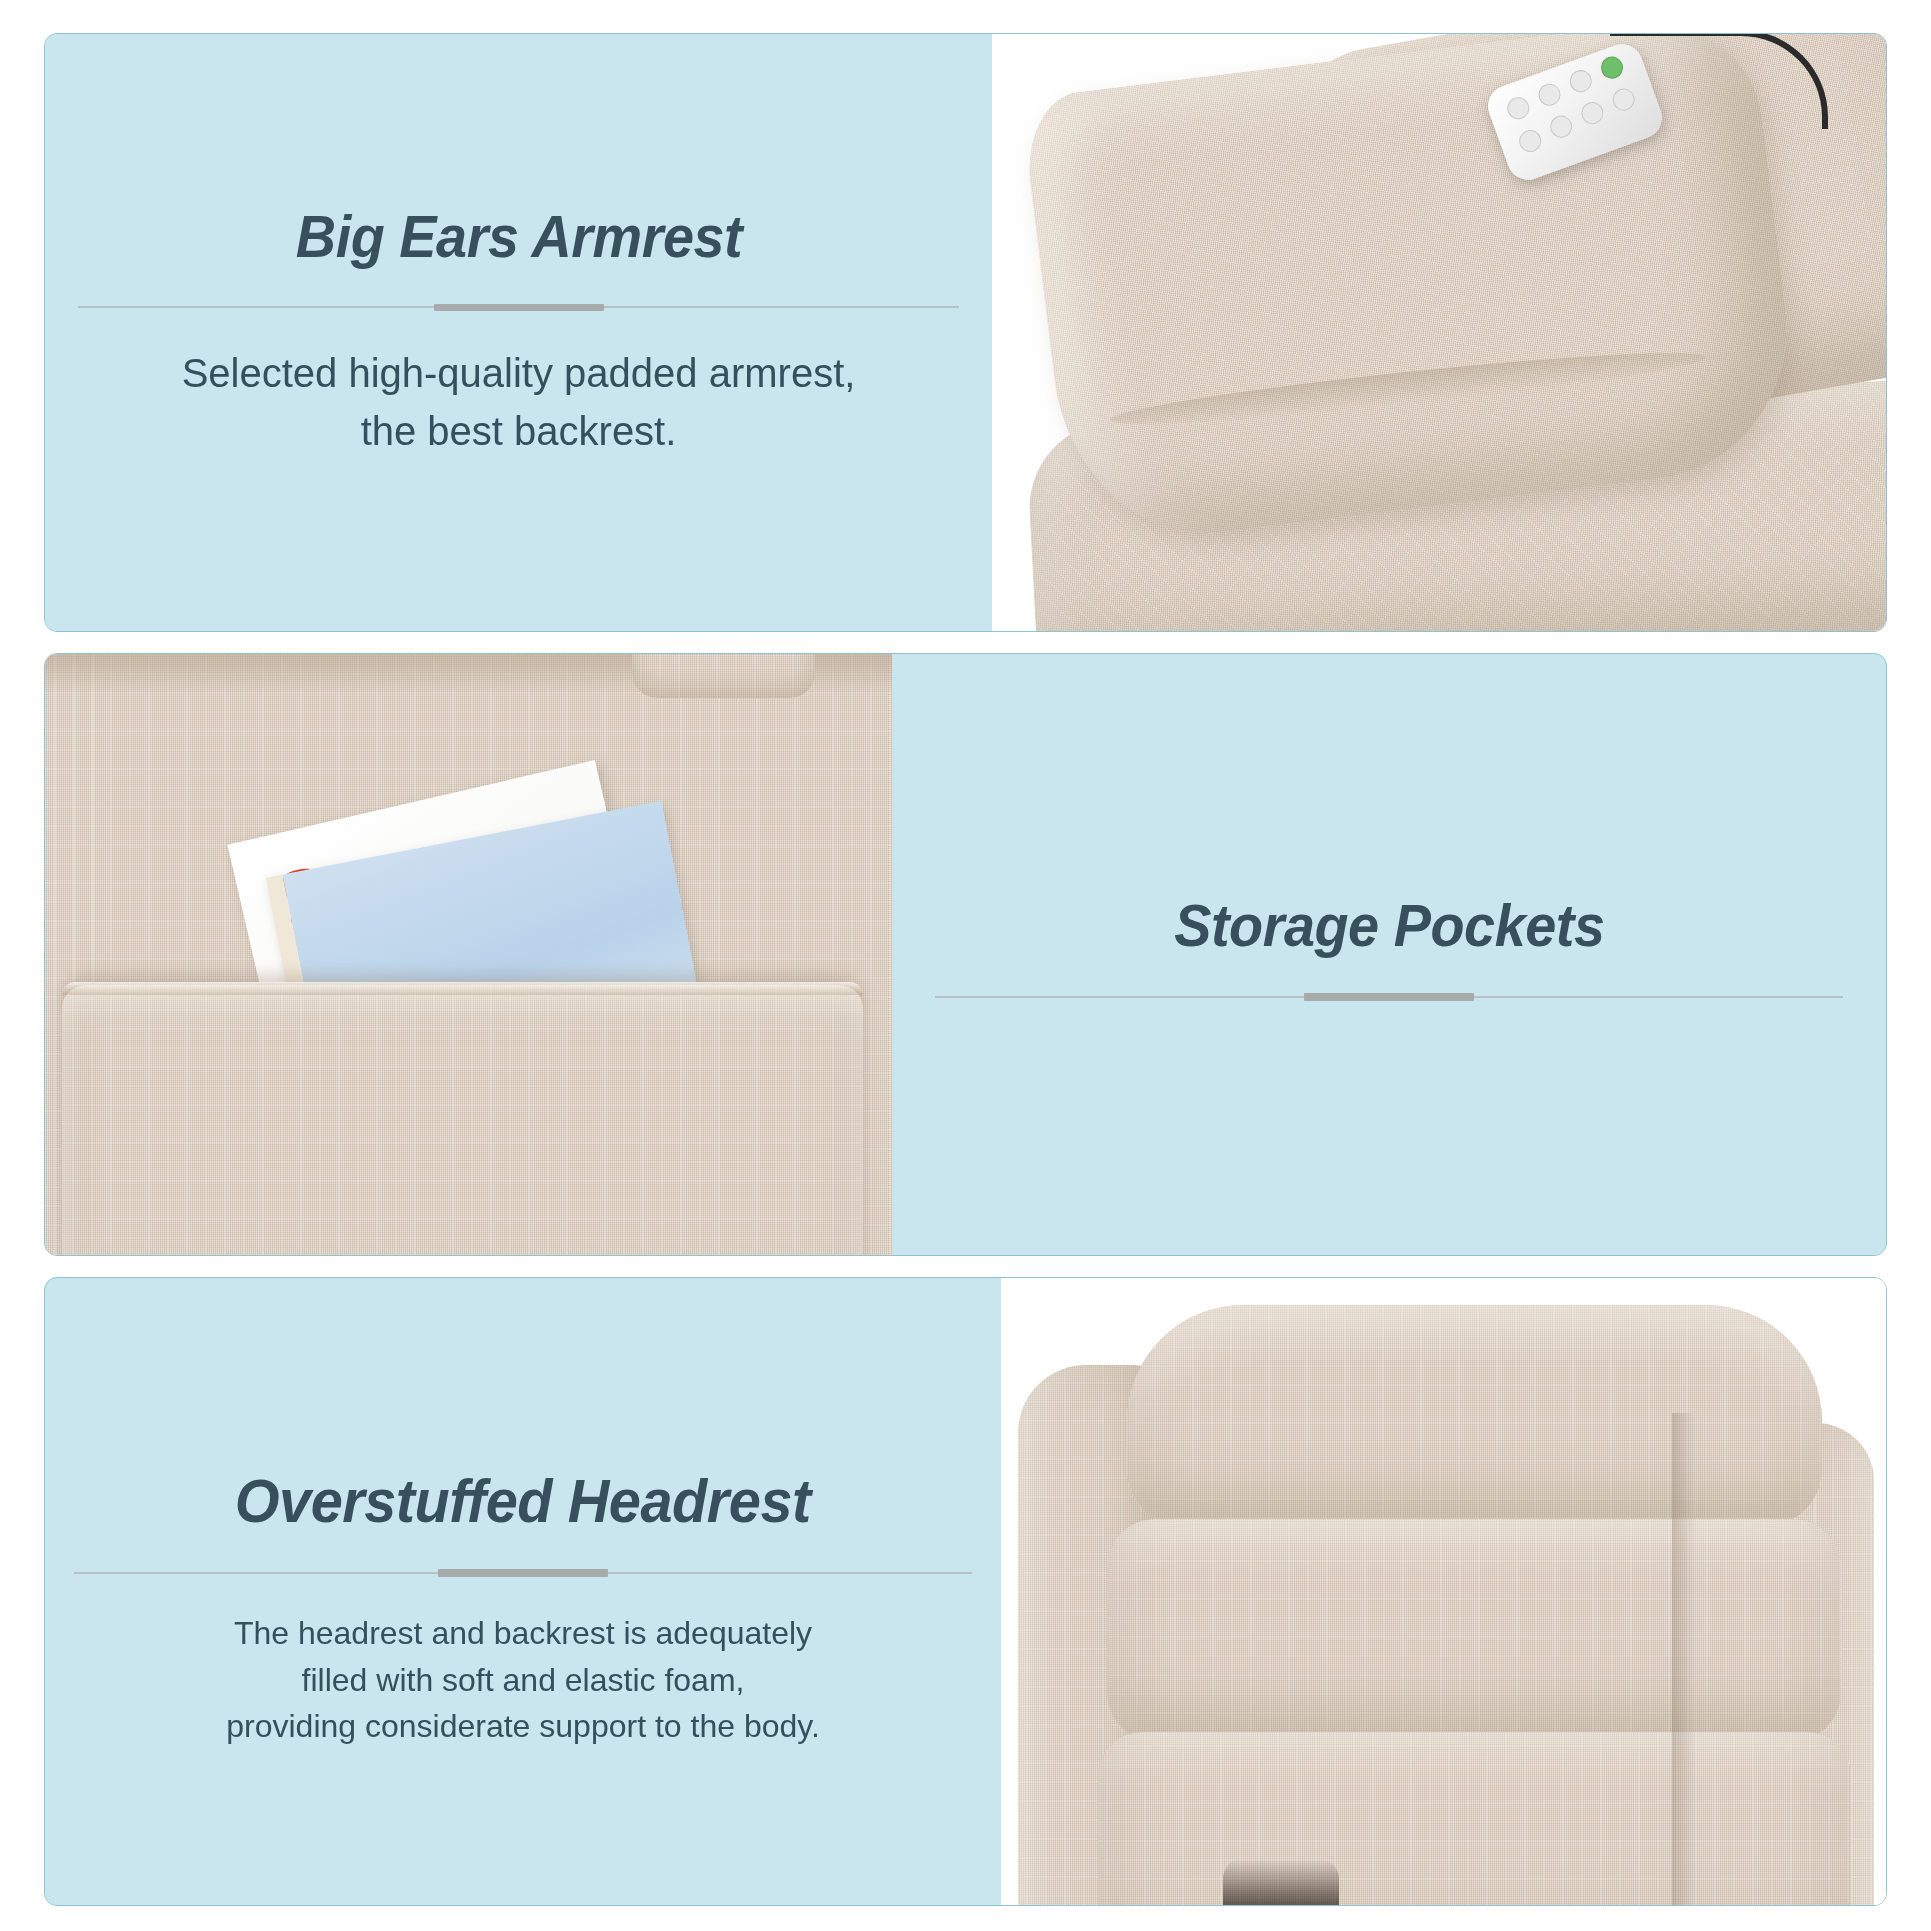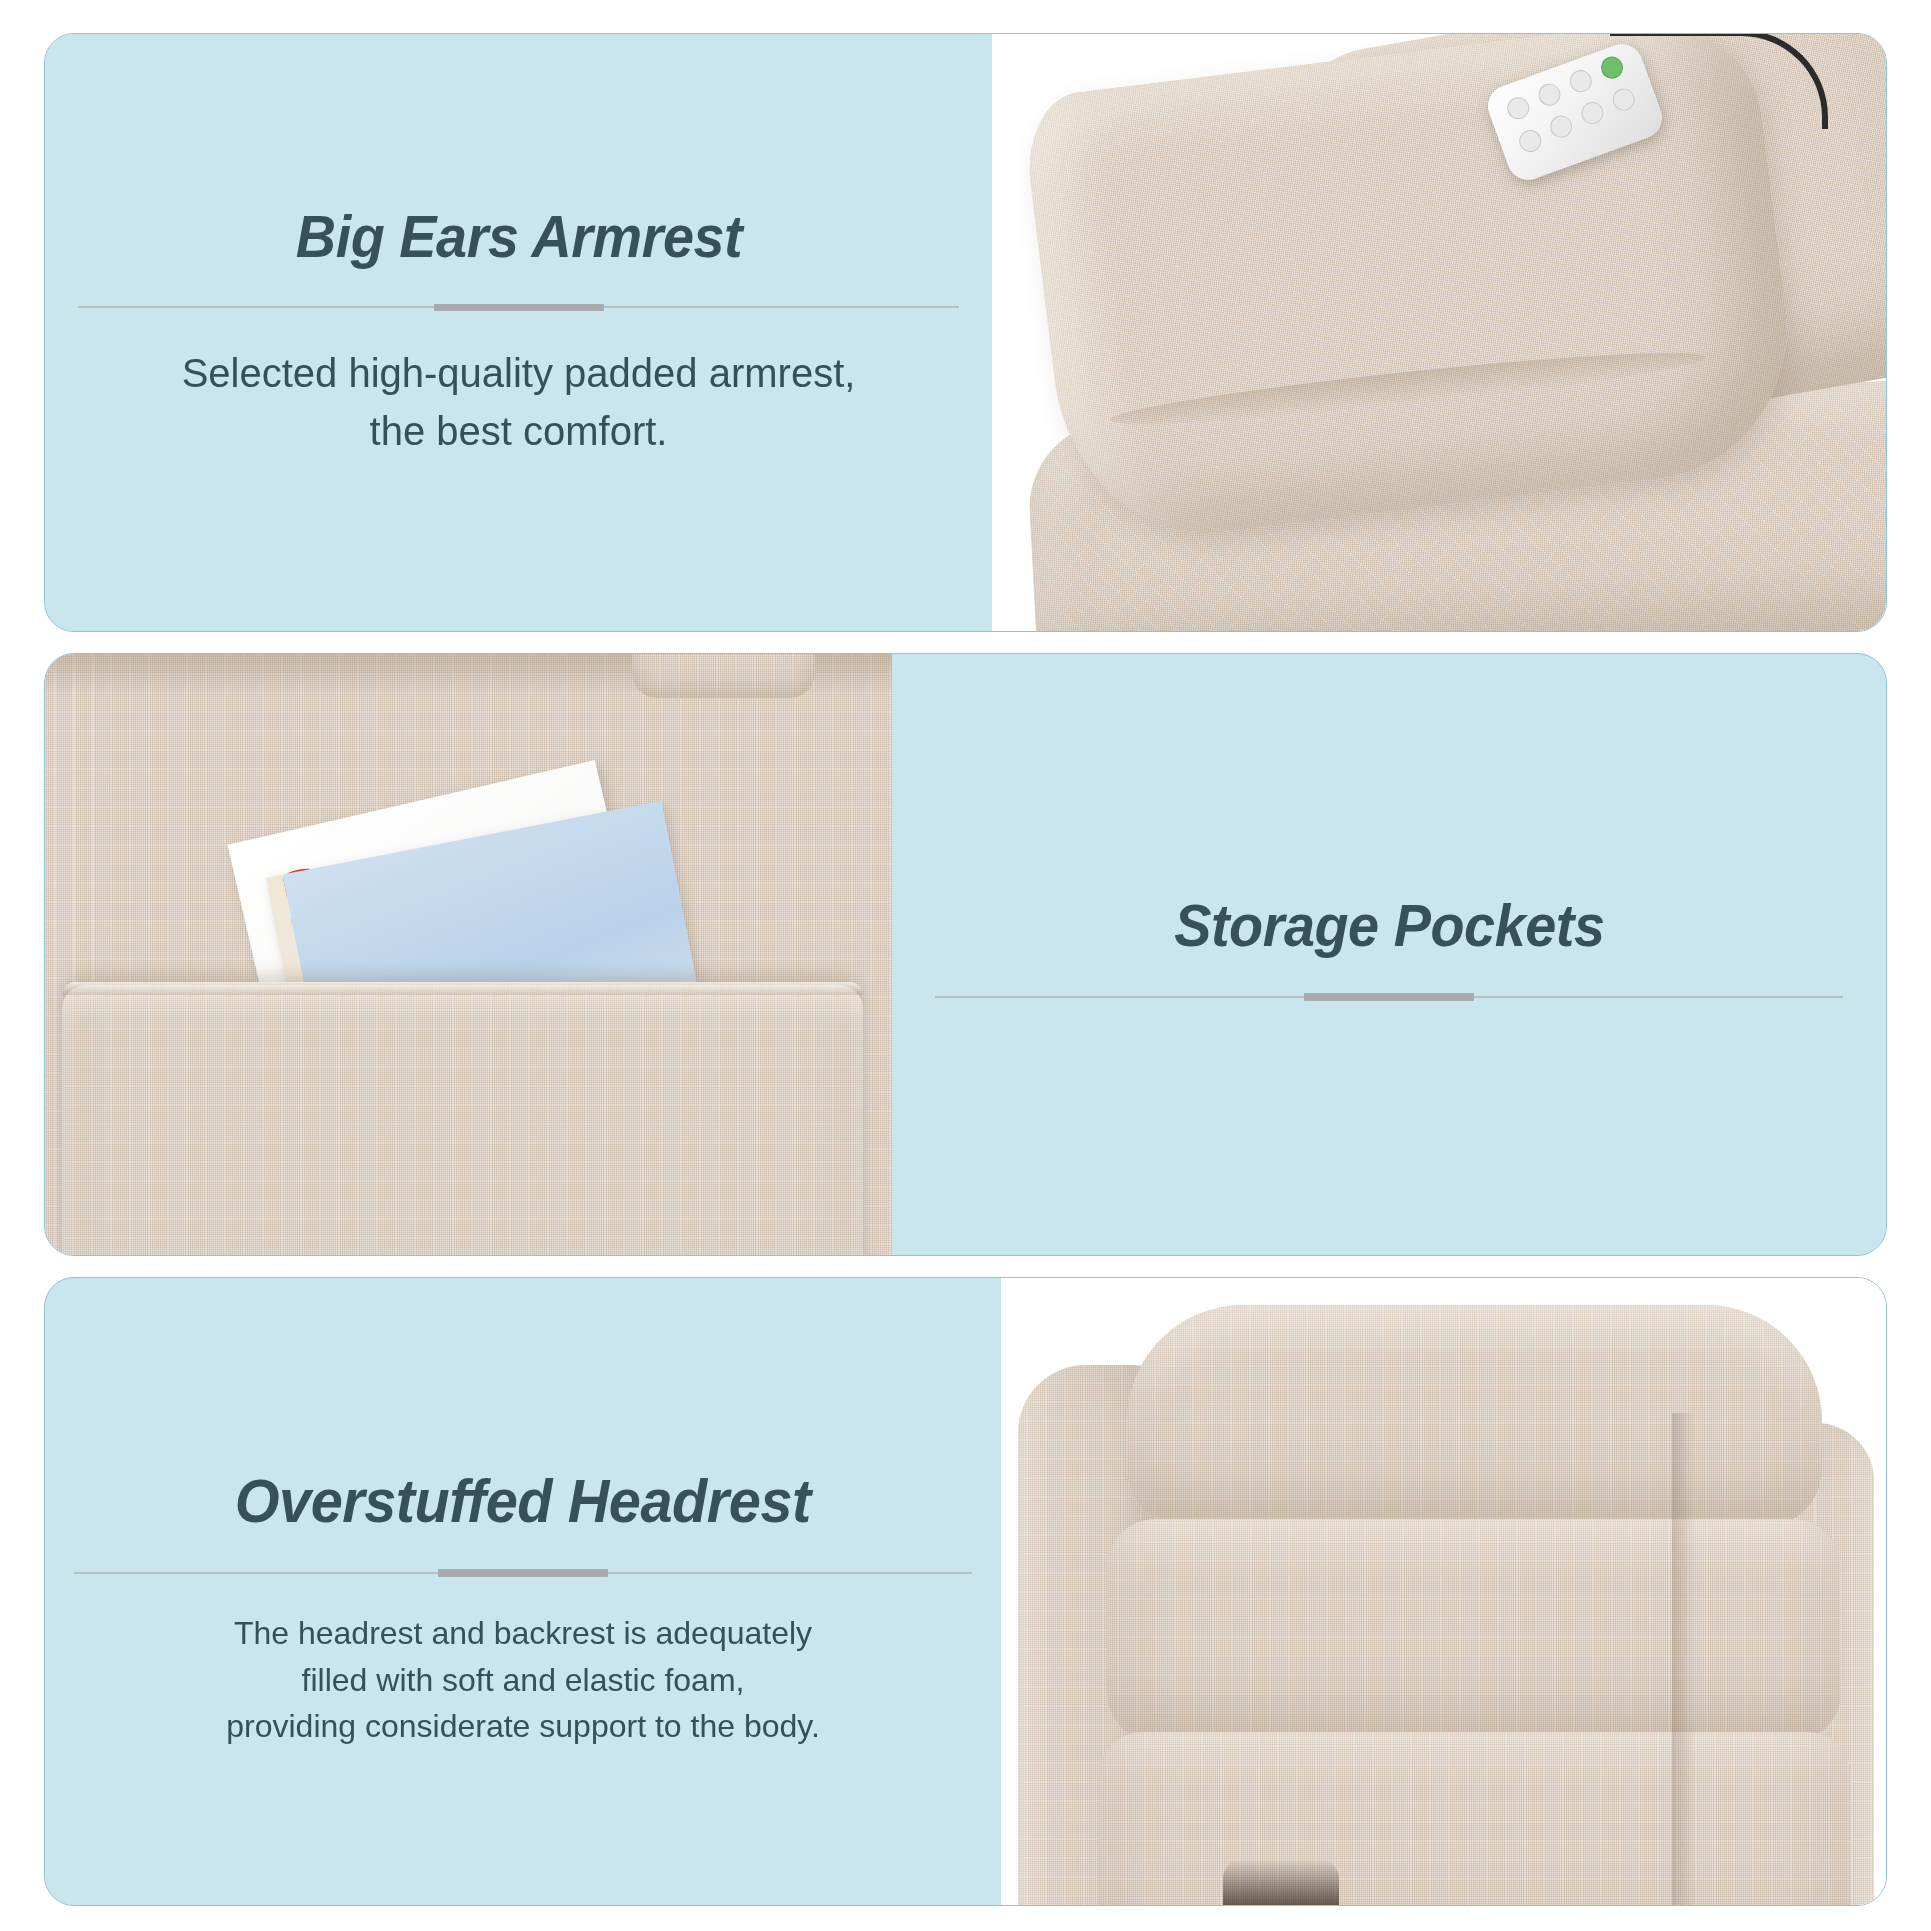--- a/index.html
+++ b/index.html
@@ -17,21 +17,21 @@
     padding:33px 44px 25px 44px;
     display:flex;
     flex-direction:column;
     gap:21px;
   }
 
   
   .panel{
     position:relative;
     border:1.9px solid #8fc3d4;
-    border-radius:30px;
+    border-radius:13px;
     background:#c9e5ee;
     overflow:hidden;
     display:flex;
     flex-direction:row;
   }
   .panel.p1{height:606px;}
   .panel.p2{height:610px;}
   .panel.p3{height:637px;}
 
   .half-text{
@@ -287,21 +287,21 @@
     <div class="half-text">
       <div class="feat-title">Big Ears Armrest</div>
 
       <div class="divider">
         <div class="line"></div>
         <div class="nub"></div>
       </div>
 
       <div class="feat-body">
         <div>Selected high-quality padded armrest,</div>
-        <div>the best comfort.</div>
+        <div>the best backrest.</div>
       </div>
     </div>
 
     <div class="half-photo">
       <div class="photo">
         <div class="arm-bg"></div>
         <div class="arm-seat fabric"></div>
         <div class="arm-back fabric"></div>
         <div class="arm-pillow2 fabric"></div>
         <div class="arm-pillow fabric"></div>

